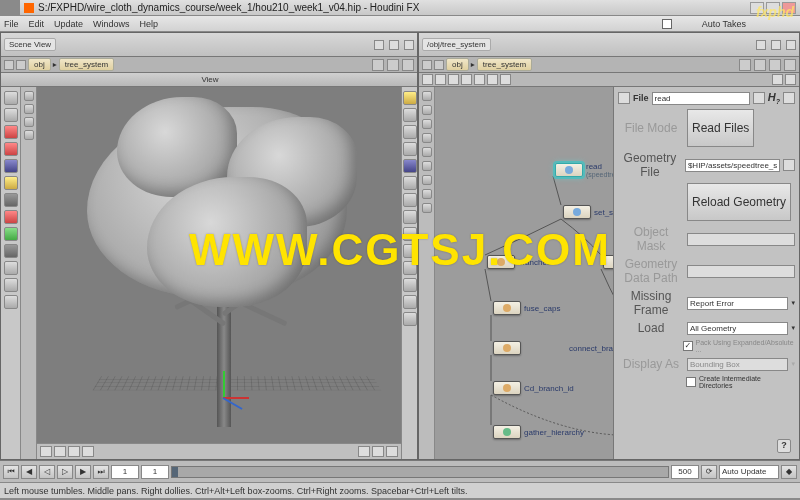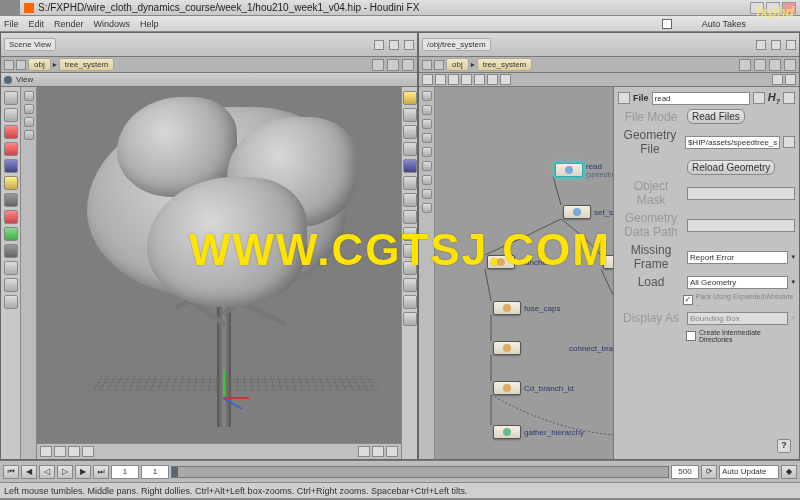--- a/index.html
+++ b/index.html
@@ -17,21 +17,21 @@
 .pane-left { width:418px; }
 .pane-right { flex:1; }
 .pane-header { height:24px; background:linear-gradient(#d8d8d8,#c0c0c0); display:flex; align-items:center; padding:0 3px; border-bottom:1px solid #777; gap:3px; }
 .pane-header .tab { padding:1px 4px; background:#e4e4e4; border:1px solid #aaa; border-radius:2px; font-size:8px; }
 .pane-header .wbtn { width:10px; height:10px; border:1px solid #888; background:#ddd; margin-left:2px; }
 .path-bar { height:16px; background:#b4b4b4; display:flex; align-items:center; padding:0 3px; border-bottom:1px solid #777; gap:2px; }
 .path-bar .seg { padding:1px 5px; background:linear-gradient(#f0e6c8,#e0d0a0); border:1px solid #aa9; border-radius:2px; font-size:8px; cursor:pointer; }
 .path-bar .arrow { width:10px; height:10px; border:1px solid #888; background:#ccc; }
 .path-bar .spacer { flex:1; }
 .path-bar .tbtn { width:12px; height:12px; border:1px solid #888; background:#ccc; margin-left:1px; }
-.view-header { height:14px; background:linear-gradient(#d0d0d0,#b8b8b8); display:flex; align-items:center; padding:0 3px; border-bottom:1px solid #777; gap:2px; }
+.view-header { height:14px; background:linear-gradient(#d0d0d0,#b8b8b8); display:flex; align-items:center; padding:0 3px; border-bottom:1px solid #777; gap:2px;flex-direction:column; }
 .view-header .pin { width:8px; height:8px; background:#567; border-radius:50%; }
 .view-header .vlabel { font-size:8px; margin-left:2px; }
 .viewport { flex:1; position:relative; background:#868686; overflow:hidden; }
 .shelf-left { position:absolute; left:0; top:0; width:20px; height:100%; background:#c8c8c8; border-right:1px solid #888; display:flex; flex-direction:column; align-items:center; padding-top:4px; gap:3px; }
 .shelf-left2 { position:absolute; left:20px; top:0; width:16px; height:100%; background:#bcbcbc; border-right:1px solid #888; display:flex; flex-direction:column; align-items:center; padding-top:4px; gap:3px; }
 .shelf-icon { width:14px; height:14px; border:1px solid #888; border-radius:2px; }
 .shelf-left2 .shelf-icon { width:10px; height:10px; }
 .c-red { background:linear-gradient(#f88,#c44); }
 .c-blue { background:linear-gradient(#88c,#448); }
 .c-yel { background:linear-gradient(#fe8,#ca4); }
@@ -63,21 +63,21 @@
 .node .tile.sel { outline:2px solid #5bb; border-color:#3aa; box-shadow:0 0 6px #6cc; }
 .node .nic { width:8px; height:8px; border-radius:50%; }
 .node .lbl { font-size:8px; color:#2a3a6a; white-space:nowrap; }
 .node .lbl.sub { color:#567; font-size:7px; }
 svg.wires { position:absolute; left:16px; top:0; width:calc(100% - 16px); height:100%; pointer-events:none; }
 .param-panel { position:absolute; right:0; top:0; width:186px; bottom:0; background:#c2c2c2; border-left:1px solid #777; padding:4px; }
 .param-row { display:flex; align-items:center; margin-bottom:4px; gap:3px; }
 .param-row .plabel { width:66px; text-align:center; font-size:12px; color:#555; }
 .param-row .plabel.dim { color:#999; }
 .param-row .pfield { flex:1; height:13px; border:1px solid #888; background:#fff; padding:0 2px; font-size:8px; display:flex; align-items:center; }
-.param-row .pbtn { padding:1px 4px; background:linear-gradient(#e8e8e8,#c8c8c8); border:1px solid #888; border-radius:6px; font-size:10px; cursor:pointer; }
+.param-row .pbtn { padding:11px 4px; background:linear-gradient(#e8e8e8,#c8c8c8); border:1px solid #888; border-radius:0; font-size:12px; cursor:pointer; }
 .param-row .pchk { width:10px; height:10px; border:1px solid #777; background:#fff; }
 .param-row .pchk.on::after { content:"✓"; font-size:8px; display:block; text-align:center; line-height:8px; }
 .param-row .picon { width:12px; height:12px; border:1px solid #888; background:#ddd; }
 .param-help { position:absolute; bottom:6px; right:8px; width:14px; height:14px; border:1px solid #888; background:#ddd; border-radius:2px; text-align:center; font-weight:bold; }
 
 .timeline { height:22px; background:#bcbcbc; border-top:1px solid #777; display:flex; align-items:center; padding:0 3px; gap:2px; }
 .timeline .tbtn { width:16px; height:14px; border:1px solid #888; background:linear-gradient(#e4e4e4,#c4c4c4); display:flex; align-items:center; justify-content:center; font-size:8px; }
 .timeline .tfield { width:28px; height:14px; border:1px solid #888; background:#fff; text-align:center; font-size:8px; line-height:12px; }
 .timeline .track { flex:1; height:12px; background:#a8a8a8; border:1px solid #777; position:relative; }
 .timeline .track .marker { position:absolute; left:0; top:0; width:6px; height:100%; background:#567; }
@@ -94,21 +94,21 @@
   <div class="icon"></div>
   <div class="title">S:/FXPHD/wire_cloth_dynamics_course/week_1/hou210_week1_v04.hip - Houdini FX</div>
   <div class="winbtn"></div>
   <div class="winbtn"></div>
   <div class="winbtn" style="background:#e99"></div>
 </div>
 
 <div class="menubar">
   <span>File</span>
   <span>Edit</span>
-  <span>Render</span>
+  <span>Update</span>
   <span>Windows</span>
   <span>Help</span>
   <div class="right">
     <span class="chk"></span>
     <span>Auto Takes</span>
     <div class="winbtn"></div>
     <div class="winbtn"></div>
   </div>
 </div>
 

